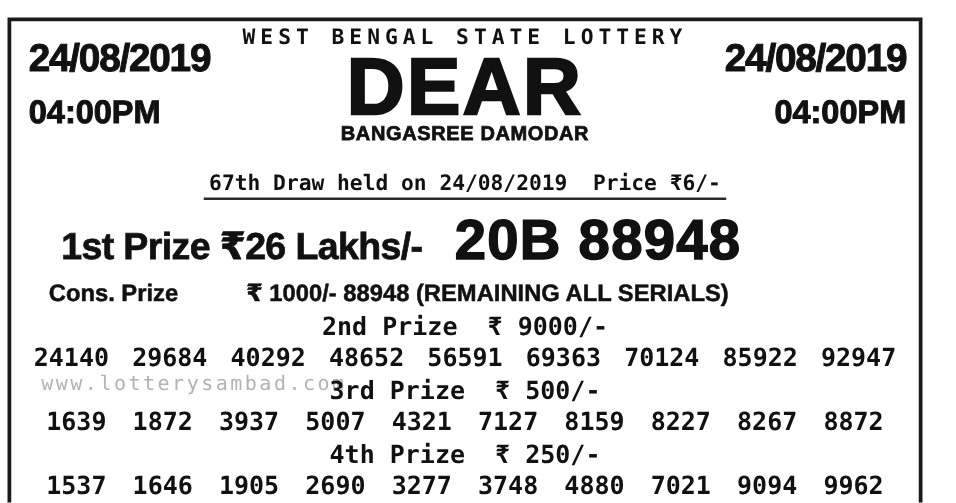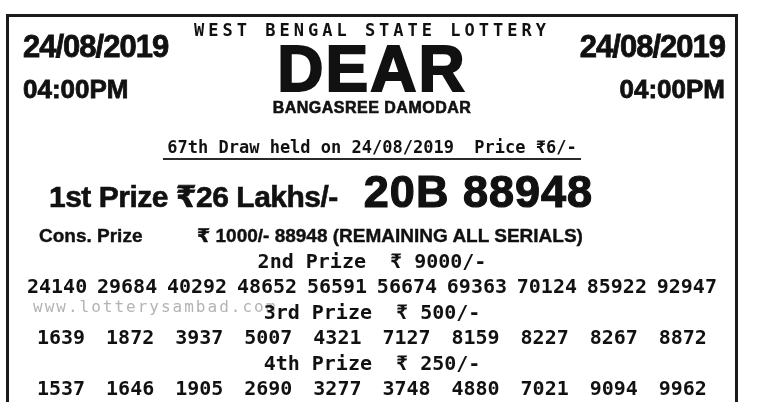--- a/index.html
+++ b/index.html
@@ -182,21 +182,20 @@
     </div>
 
     <div>
       <div class="prize-title">2nd Prize  ₹ 9000/-</div>
       <div class="numbers-row">
         <span>24140</span>
         <span>29684</span>
         <span>40292</span>
         <span>48652</span>
         <span>56591</span>
-        <span>56674</span>
         <span>69363</span>
         <span>70124</span>
         <span>85922</span>
         <span>92947</span>
       </div>
     </div>
 
     <div>
       <div class="prize-title">3rd Prize  ₹ 500/-</div>
       <div class="numbers-row narrow">

